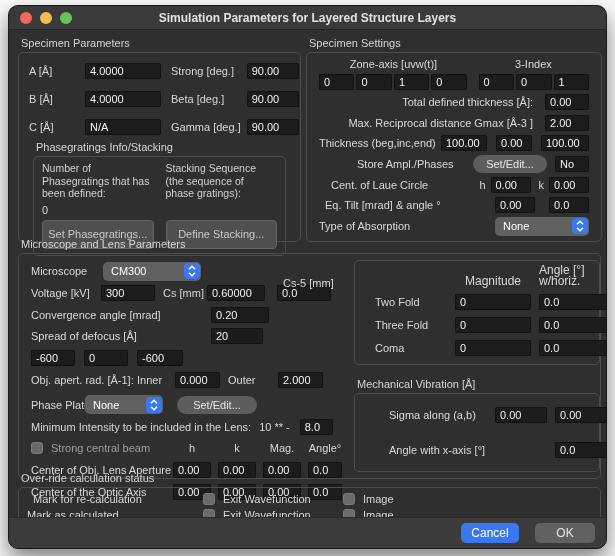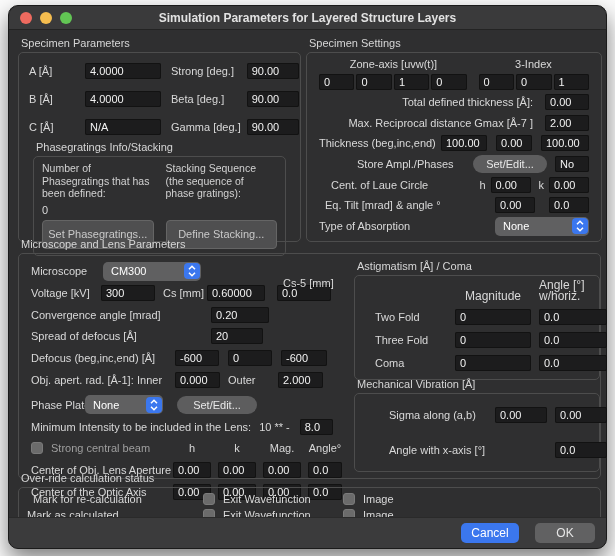--- a/index.html
+++ b/index.html
@@ -216,21 +216,21 @@
           <span class="zgap"></span>
           <span class="fld zfld">0</span>
           <span class="fld zfld">0</span>
           <span class="fld zfld">1</span>
         </div>
         <div class="ss-row">
           <span class="lbl mla" style="margin-right:12px">Total defined thickness [Å]:</span>
           <span class="fld w44">0.00</span>
         </div>
         <div class="ss-row">
-          <span class="lbl mla" style="margin-right:12px">Max. Reciprocal distance Gmax [Å-7 ]</span>
+          <span class="lbl mla" style="margin-right:12px">Max. Reciprocal distance Gmax [Å-3 ]</span>
           <span class="fld w44">2.00</span>
         </div>
         <div class="ss-row">
           <span class="lbl">Thickness (beg,inc,end)</span>
           <span class="fld mla" style="width:46px">100.00</span>
           <span class="fld" style="width:36px;margin-left:9px">0.00</span>
           <span class="fld" style="width:48px;margin-left:9px">100.00</span>
         </div>
         <div class="ss-row">
           <span class="lbl" style="margin-left:38px">Store Ampl./Phases</span>
@@ -295,21 +295,20 @@
             <span class="lbl" style="width:180px">Convergence angle [mrad]</span>
             <span class="fld" style="width:58px">0.20</span>
           </div>
 
           <div class="m-row">
             <span class="lbl" style="width:180px">Spread of defocus [Å]</span>
             <span class="fld" style="width:52px">20</span>
           </div>
 
           <div class="m-row">
-            <span class="lbl" style="width:144px">Defocus (beg,inc,end) [Å]</span>
             <span class="fld" style="width:44px">-600</span>
             <span class="fld" style="width:44px;margin-left:9px">0</span>
             <span class="fld" style="width:46px;margin-left:9px">-600</span>
           </div>
 
           <div class="m-row">
             <span class="lbl" style="width:106px">Obj. apert. rad. [Å-1]:</span>
             <span class="lbl" style="width:38px">Inner</span>
             <span class="fld" style="width:45px">0.000</span>
             <span class="lbl" style="margin-left:8px;width:42px">Outer</span>
@@ -358,21 +357,20 @@
           <div class="ctr-grid">
             <span class="lbl">Center of the Optic Axis</span>
             <span class="fld">0.00</span>
             <span class="fld">0.00</span>
             <span class="fld">0.00</span>
             <span class="fld">0.0</span>
           </div>
         </div>
 
         <div class="astig">
-          <div class="sec-title">Astigmatism [Å] / Coma</div>
           <div class="box astig-box">
             <div class="astig-grid">
               <span></span>
               <span class="lbl astig-hdr" style="text-align:center">Magnitude</span>
               <span class="lbl astig-hdr preline">Angle [°]
 w/horiz.</span>
 
               <span class="lbl rowlbl">Two Fold</span>
               <span class="fld">0</span>
               <span class="fld">0.0</span>

